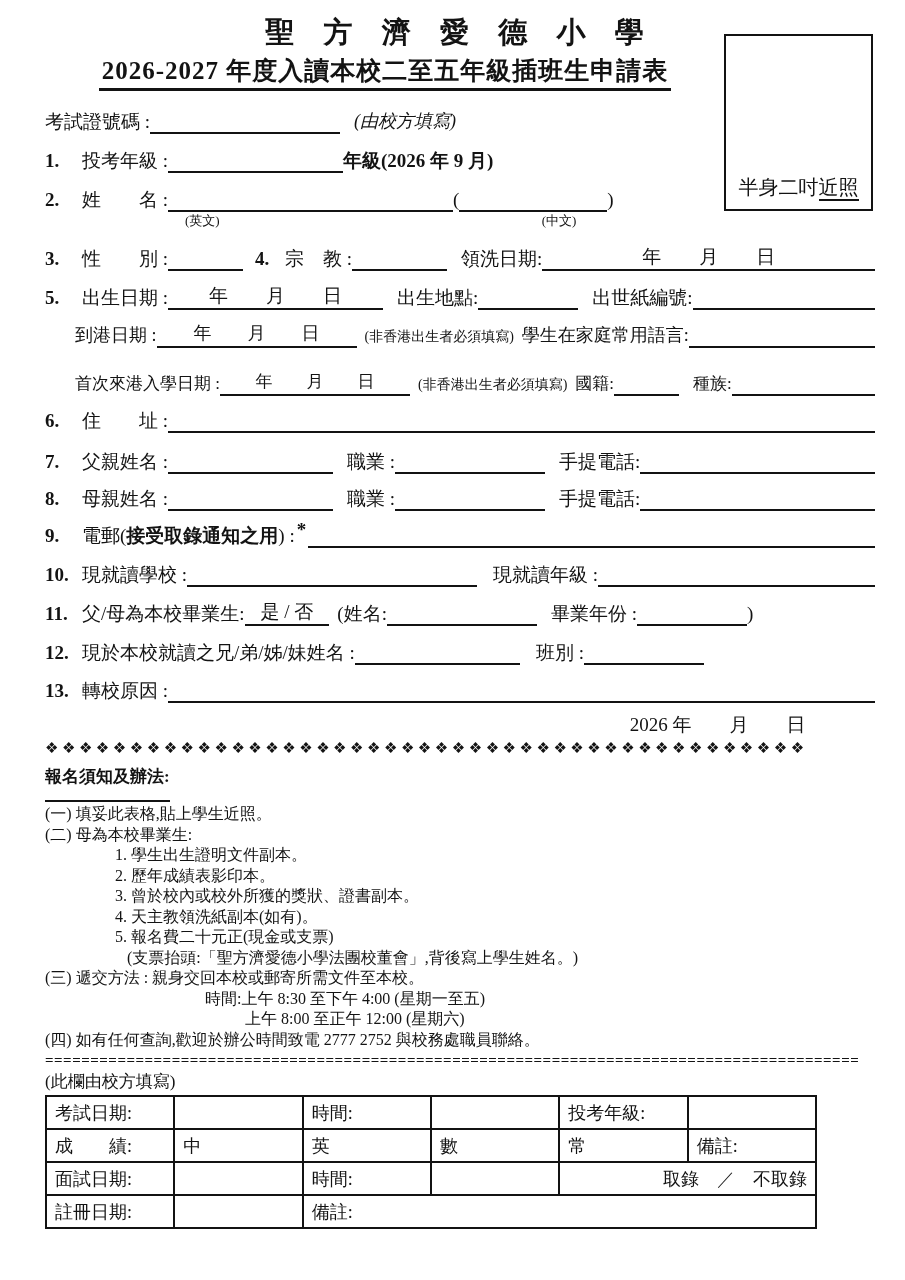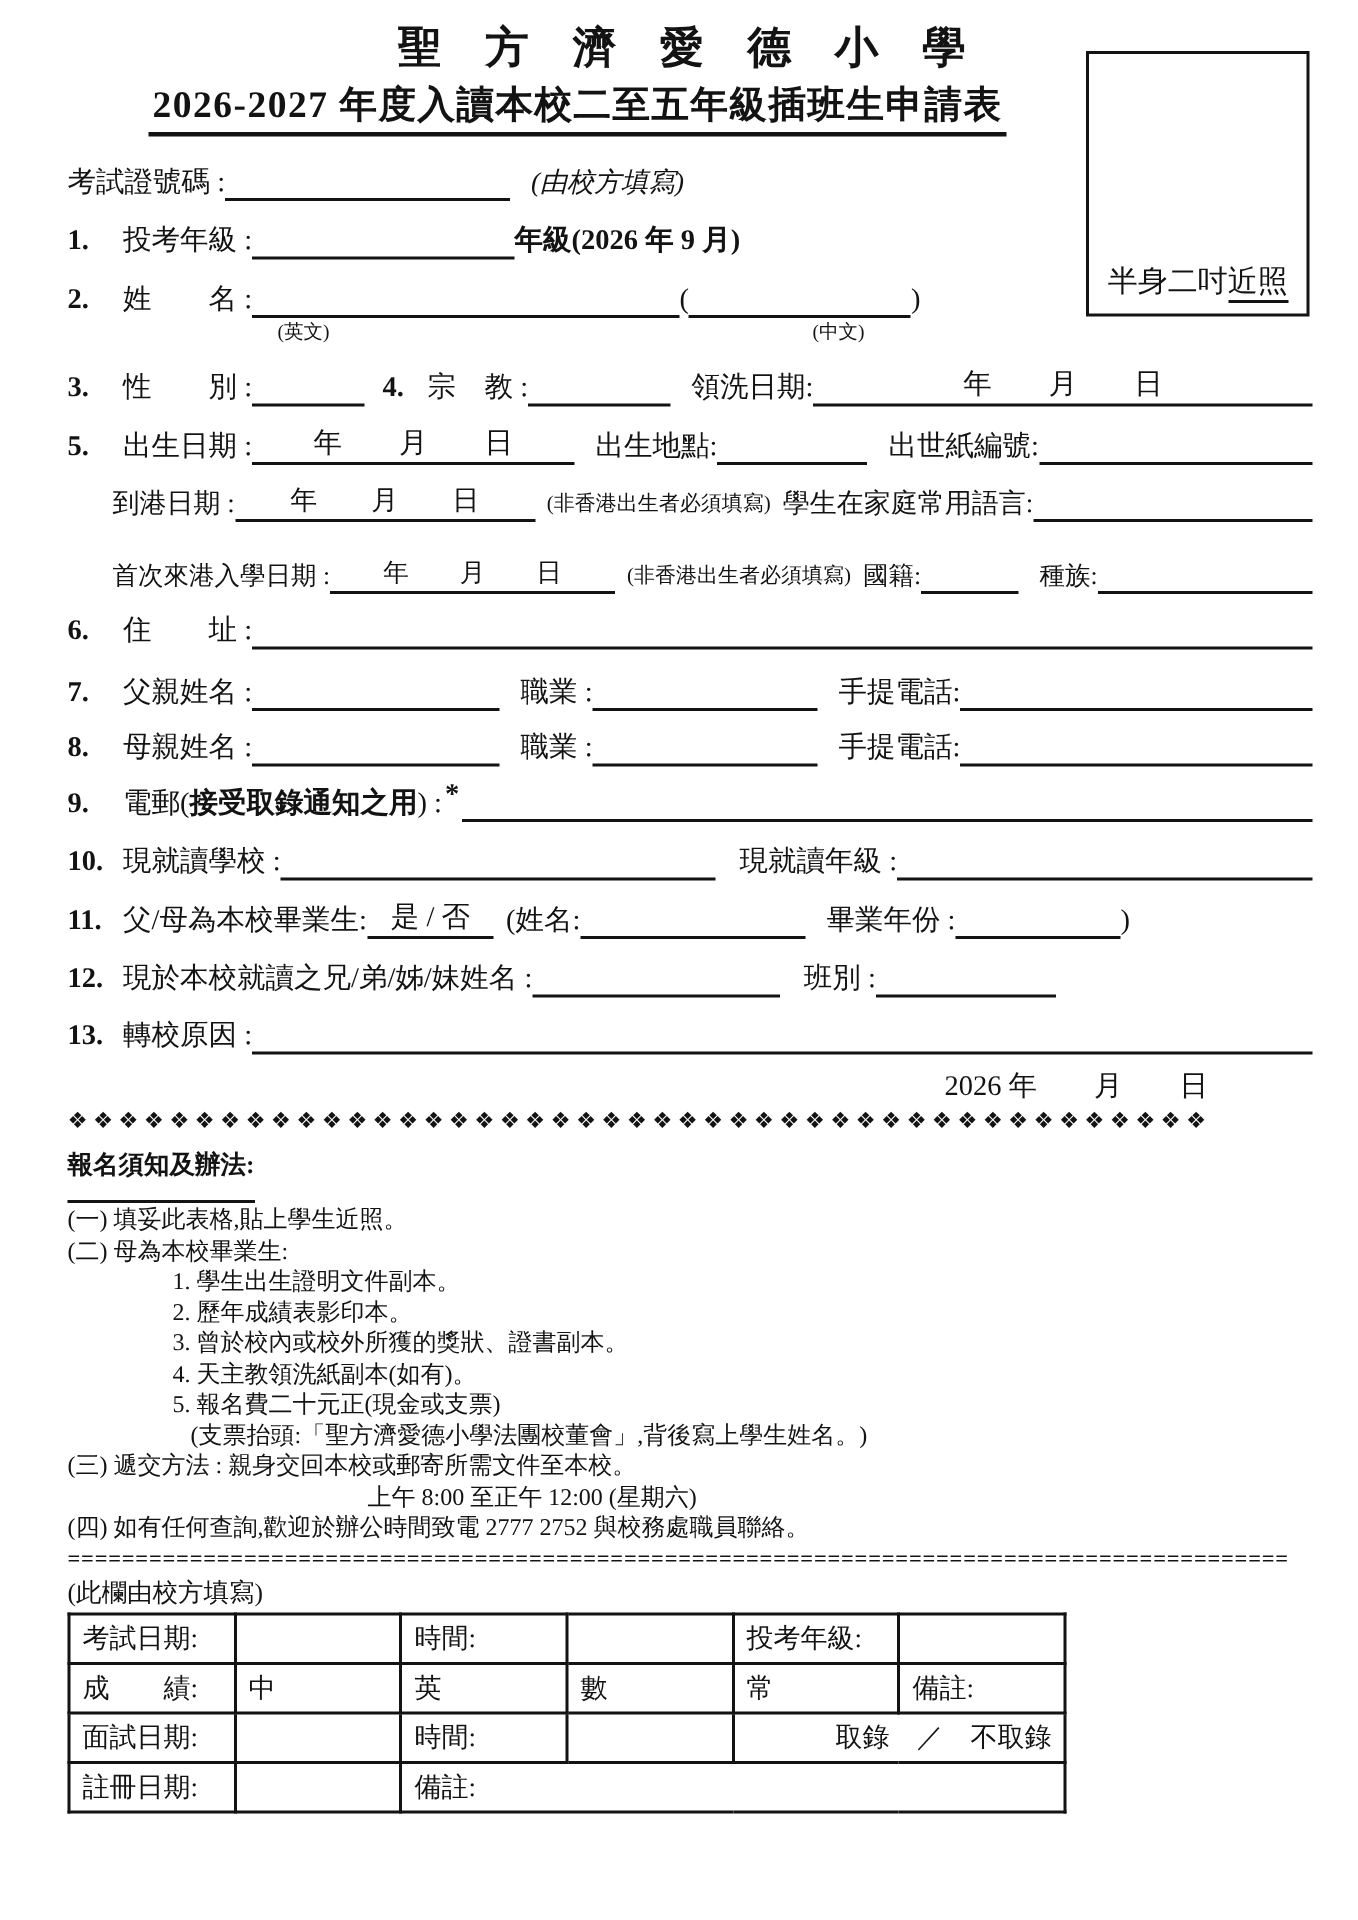--- a/index.html
+++ b/index.html
@@ -27,21 +27,21 @@
   .sig{width:385px;margin-left:auto;margin-top:10px;}
   .sig-row{display:flex;align-items:flex-end;font-size:19px;line-height:25px;white-space:nowrap;}
   .sig-date{text-align:center;padding-left:70px;font-size:19px;line-height:24px;}
   .diamonds{margin-top:0;font-size:15px;letter-spacing:3.5px;line-height:22px;white-space:nowrap;overflow:hidden;}
   .notes-heading{margin-top:6px;line-height:23px;}
   .notes-heading span{display:inline-block;font-size:17px;font-weight:bold;border-bottom:2px solid #131313;padding-bottom:12px;}
   .nline{font-size:16px;line-height:20.5px;white-space:nowrap;}
   .ind1{padding-left:70px}.ind2{padding-left:82px}.ind3{padding-left:160px}.ind4{padding-left:200px}
   .equals{font-size:15px;font-weight:bold;letter-spacing:.5px;line-height:17px;white-space:nowrap;overflow:hidden;margin-top:2px;}
   .office-note{font-size:17px;line-height:23px;margin-top:1px;}
-  table.office{border-collapse:collapse;table-layout:fixed;width:666px;margin-top:2px;
+  table.office{border-collapse:collapse;table-layout:fixed;width:772px;margin-top:2px;
                font-size:18px;font-family:"Liberation Serif",serif;}
   table.office td{border:2px solid #131313;height:33px;box-sizing:border-box;padding:2px 8px;vertical-align:middle;white-space:nowrap;overflow:hidden;}
   td.center{text-align:right;}
 </style>
 </head>
 <body>
 
 <div class="page">
 
   <div class="photo-box">
@@ -199,20 +199,21 @@
   </div>
   <div class="nline" style="margin-top:2px">(一) 填妥此表格,貼上學生近照。</div>
   <div class="nline">(二) 母為本校畢業生:</div>
   <div class="nline ind1">1. 學生出生證明文件副本。</div>
   <div class="nline ind1">2. 歷年成績表影印本。</div>
   <div class="nline ind1">3. 曾於校內或校外所獲的獎狀、證書副本。</div>
   <div class="nline ind1">4. 天主教領洗紙副本(如有)。</div>
   <div class="nline ind1">5. 報名費二十元正(現金或支票)</div>
   <div class="nline ind2">(支票抬頭:「聖方濟愛德小學法團校董會」,背後寫上學生姓名。)</div>
   <div class="nline">(三) 遞交方法 : 親身交回本校或郵寄所需文件至本校。</div>
+  <div class="nline ind3">時間:上午 8:30 至下午 4:00 (星期一至五)</div>
   <div class="nline ind4">上午 8:00 至正午 12:00 (星期六)</div>
   <div class="nline">(四) 如有任何查詢,歡迎於辦公時間致電 2777 2752 與校務處職員聯絡。</div>
 
   <div class="equals">==========================================================================================</div>
   <div class="office-note">(此欄由校方填寫)</div>
 
   <table class="office">
     <tbody>
         <tr>
       <td>考試日期:</td>

